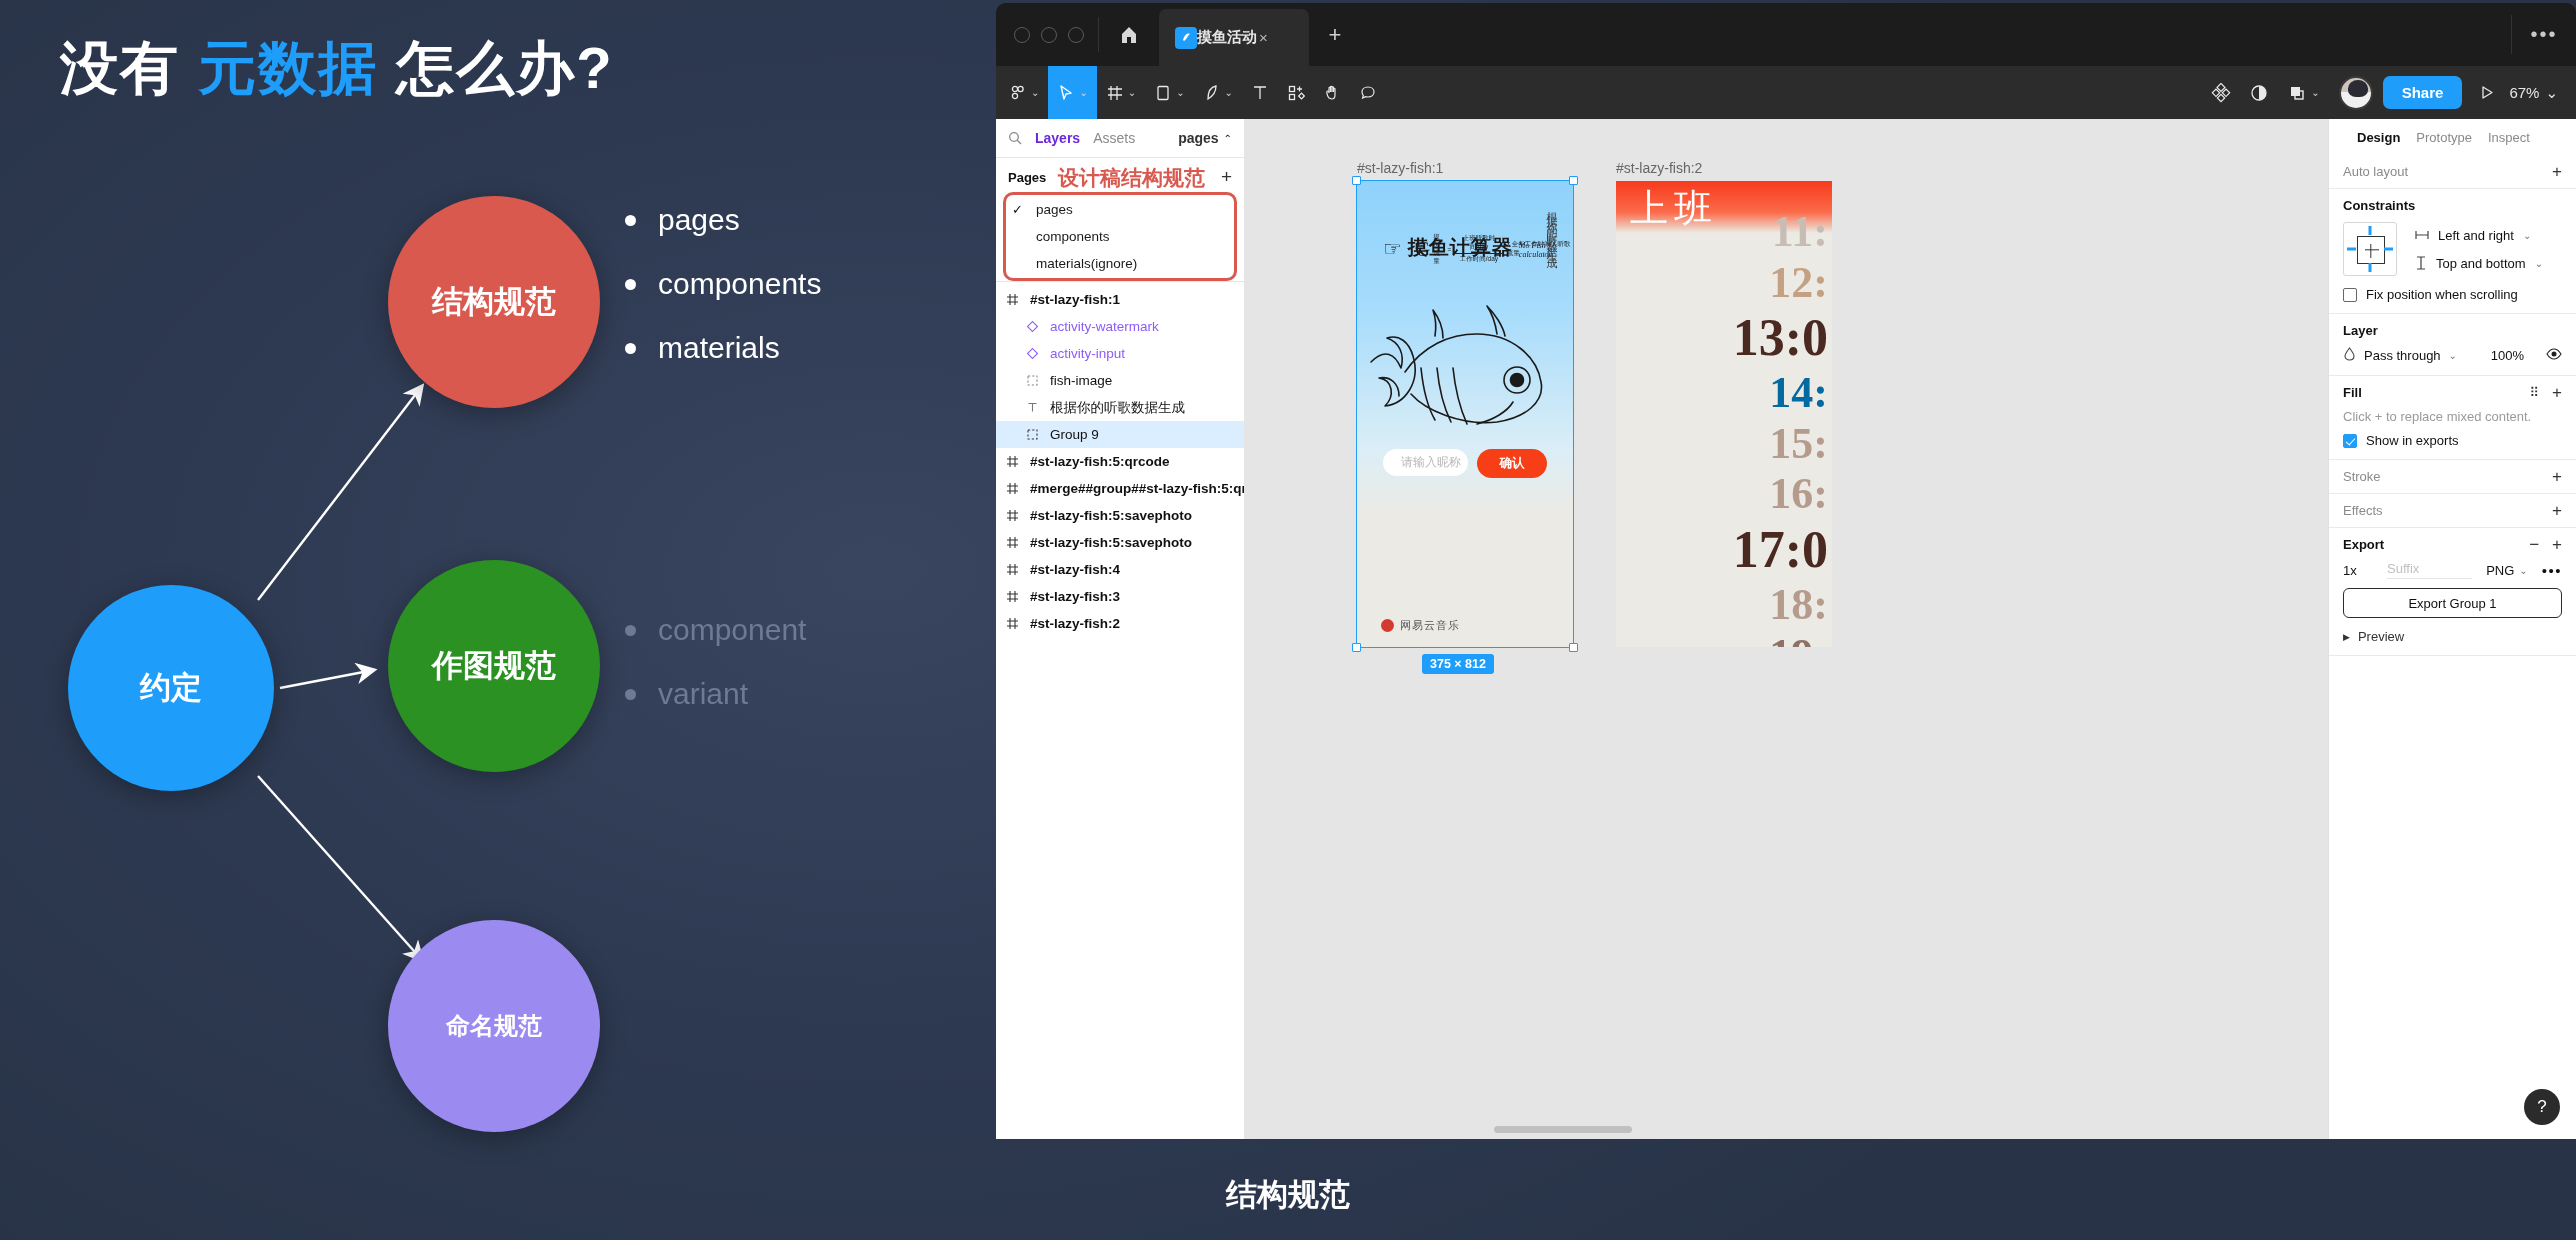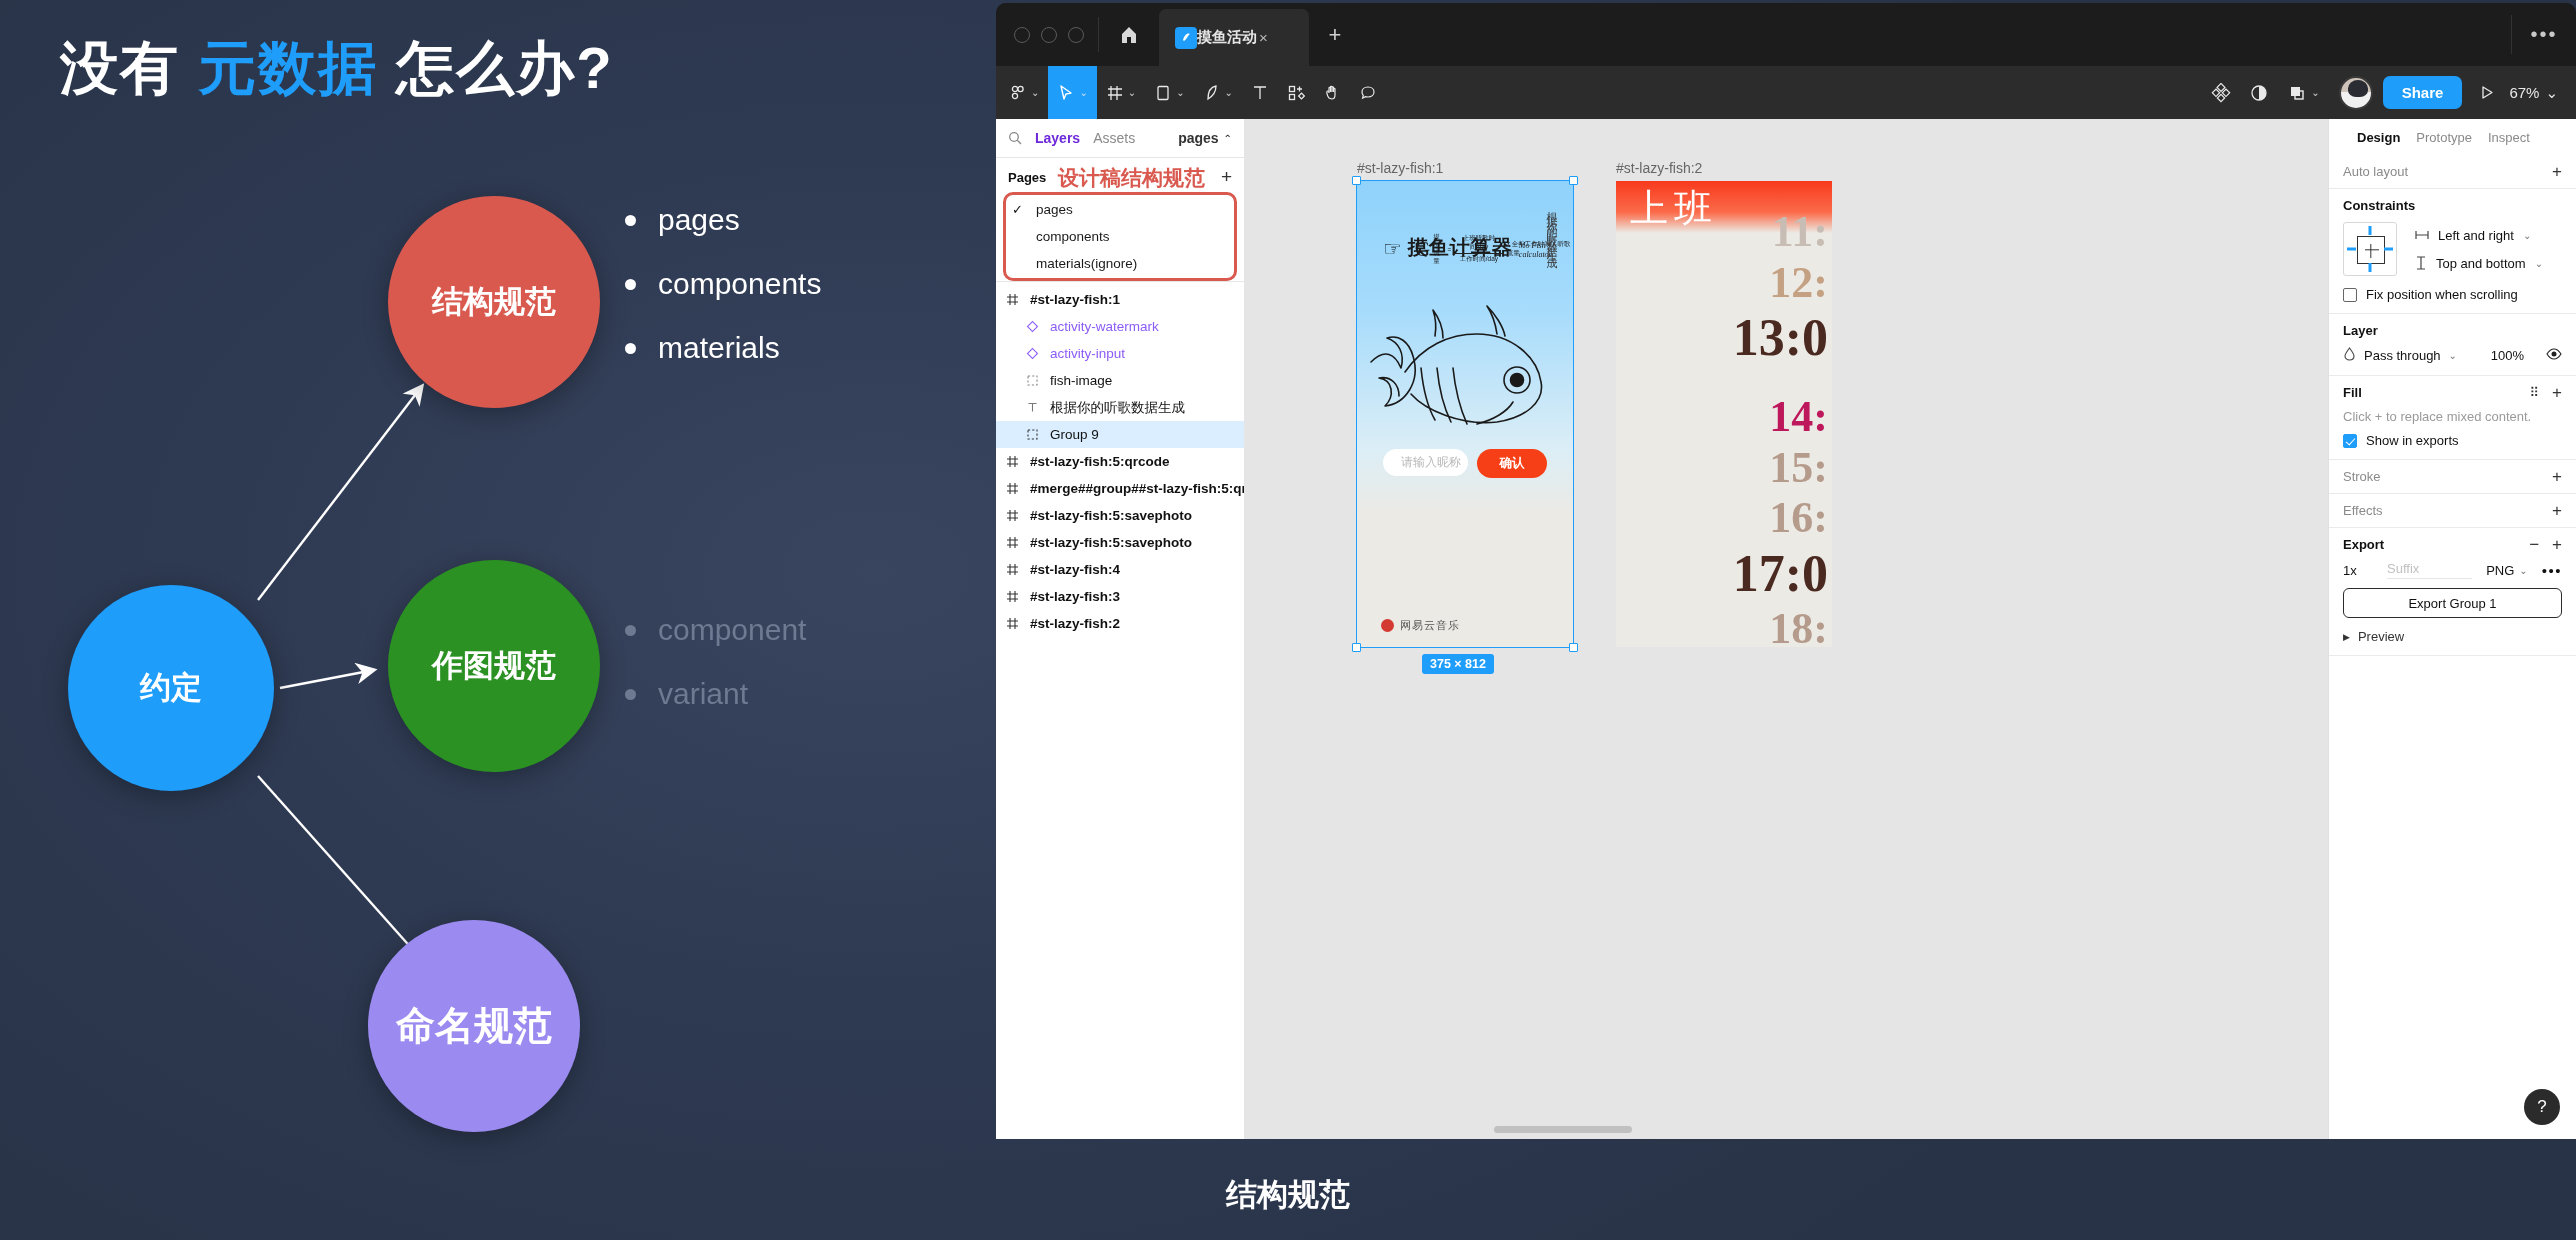--- a/index.html
+++ b/index.html
@@ -25,21 +25,21 @@
 
   .node {
     position: absolute;
     border-radius: 50%;
     display: flex; align-items: center; justify-content: center;
     color: #fff; font-weight: bold;
     box-shadow: 0 6px 26px rgba(0,0,0,0.30);
   }
   .node-red    { left: 388px; top: 196px; width: 212px; height: 212px; background: #d9594f; font-size: 31px; }
   .node-green  { left: 388px; top: 560px; width: 212px; height: 212px; background: #2a9122; font-size: 31px; }
-  .node-purple { left: 368px; top: 920px; width: 212px; height: 212px; background: #9b8bf0; font-size: 39px; }
+  .node-purple { left: 388px; top: 920px; width: 212px; height: 212px; background: #9b8bf0; font-size: 24px; }
   .node-blue   { left: 68px;  top: 585px; width: 206px; height: 206px; background: #1e9dfa; font-size: 31px; }
 
   .bullets { position: absolute; }
   .bullets .row {
     display: flex; align-items: center;
     font-size: 30px; line-height: 1;
     margin-bottom: 34px; white-space: nowrap;
   }
   .bullets .row:last-child { margin-bottom: 0; }
   .bullets .dot {
@@ -703,21 +703,21 @@
 
         <div class="frame-label" style="left:372px; top:41px;">#st-lazy-fish:2</div>
         <div class="clock-frame" style="left:372px; top:62px; width:216px; height:466px;">
           <div class="clock-top">
             <span class="t">上班</span>
           </div>
           <div class="clock-list">
             <div class="clock-row" style="color:#c8bdb4;">11:</div>
             <div class="clock-row" style="color:#c5a184;">12:</div>
             <div class="clock-row" style="color:#4a2a20; font-size:52px;">13:0</div>
-            <div class="clock-row" style="color:#be185d;margin-top:24px;">14:</div>
+            <div class="clock-row" style="color:#0369a1;">14:</div>
             <div class="clock-row" style="color:#b59b8c;">15:</div>
             <div class="clock-row" style="color:#b59b8c;">16:</div>
             <div class="clock-row" style="color:#4a2a20; font-size:52px;">17:0</div>
             <div class="clock-row" style="color:#b59b8c;">18:</div>
             <div class="clock-row" style="color:#8c7164;">19:</div>
           </div>
         </div>
 
         <div class="hscroll"></div>
       </div>

